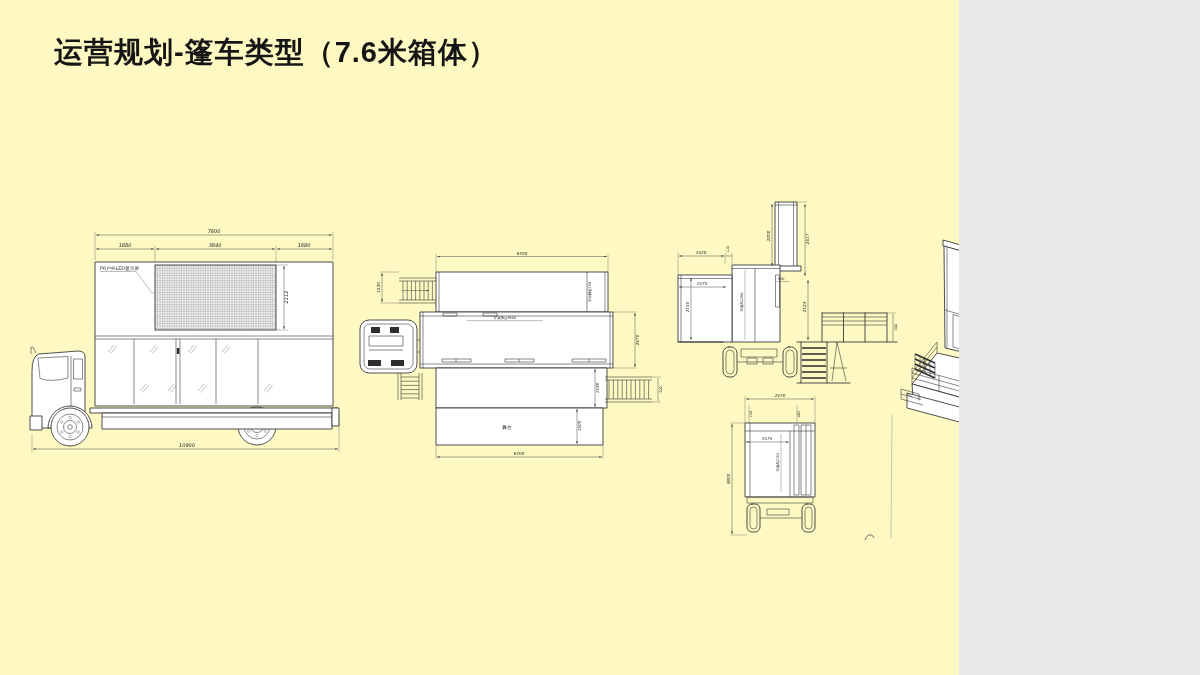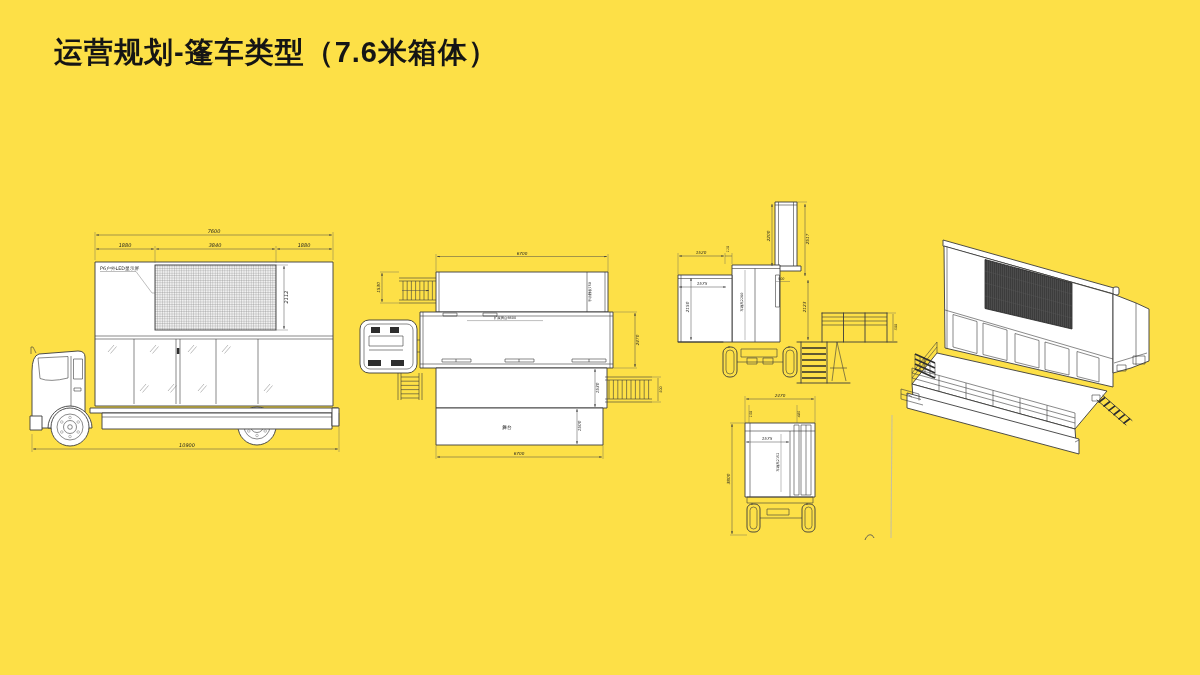--- a/index.html
+++ b/index.html
@@ -1,16 +1,16 @@
 <!DOCTYPE html>
 <html><head>
 <meta charset="utf-8">
 <style>
   html,body{margin:0;padding:0;background:#e8e8e8;}
-  .slide{position:relative;width:1200px;height:675px;background:#fde047;overflow:hidden;
+  .slide{position:relative;width:959px;height:675px;background:#fef9c3;overflow:hidden;
          font-family:"Liberation Sans","DejaVu Sans",sans-serif;}
   .title{position:absolute;left:54px;top:33px;font-size:29px;font-weight:700;
          color:#151515;letter-spacing:1px;white-space:nowrap;}
   svg{position:absolute;overflow:visible;}
   .s  {fill:none;stroke:#3b3b3b;stroke-width:0.9;stroke-linejoin:round;stroke-linecap:round;}
   .s2 {fill:none;stroke:#3b3b3b;stroke-width:0.6;stroke-linejoin:round;}
   .sw {fill:#ffffff;stroke:#3b3b3b;stroke-width:0.9;stroke-linejoin:round;}
   .t  {fill:none;stroke:#5a5a5a;stroke-width:0.4;}
   .d  {fill:none;stroke:#4a4a4a;stroke-width:0.5;}
   .hv {fill:none;stroke:#2d2d2d;stroke-width:1.6;}

